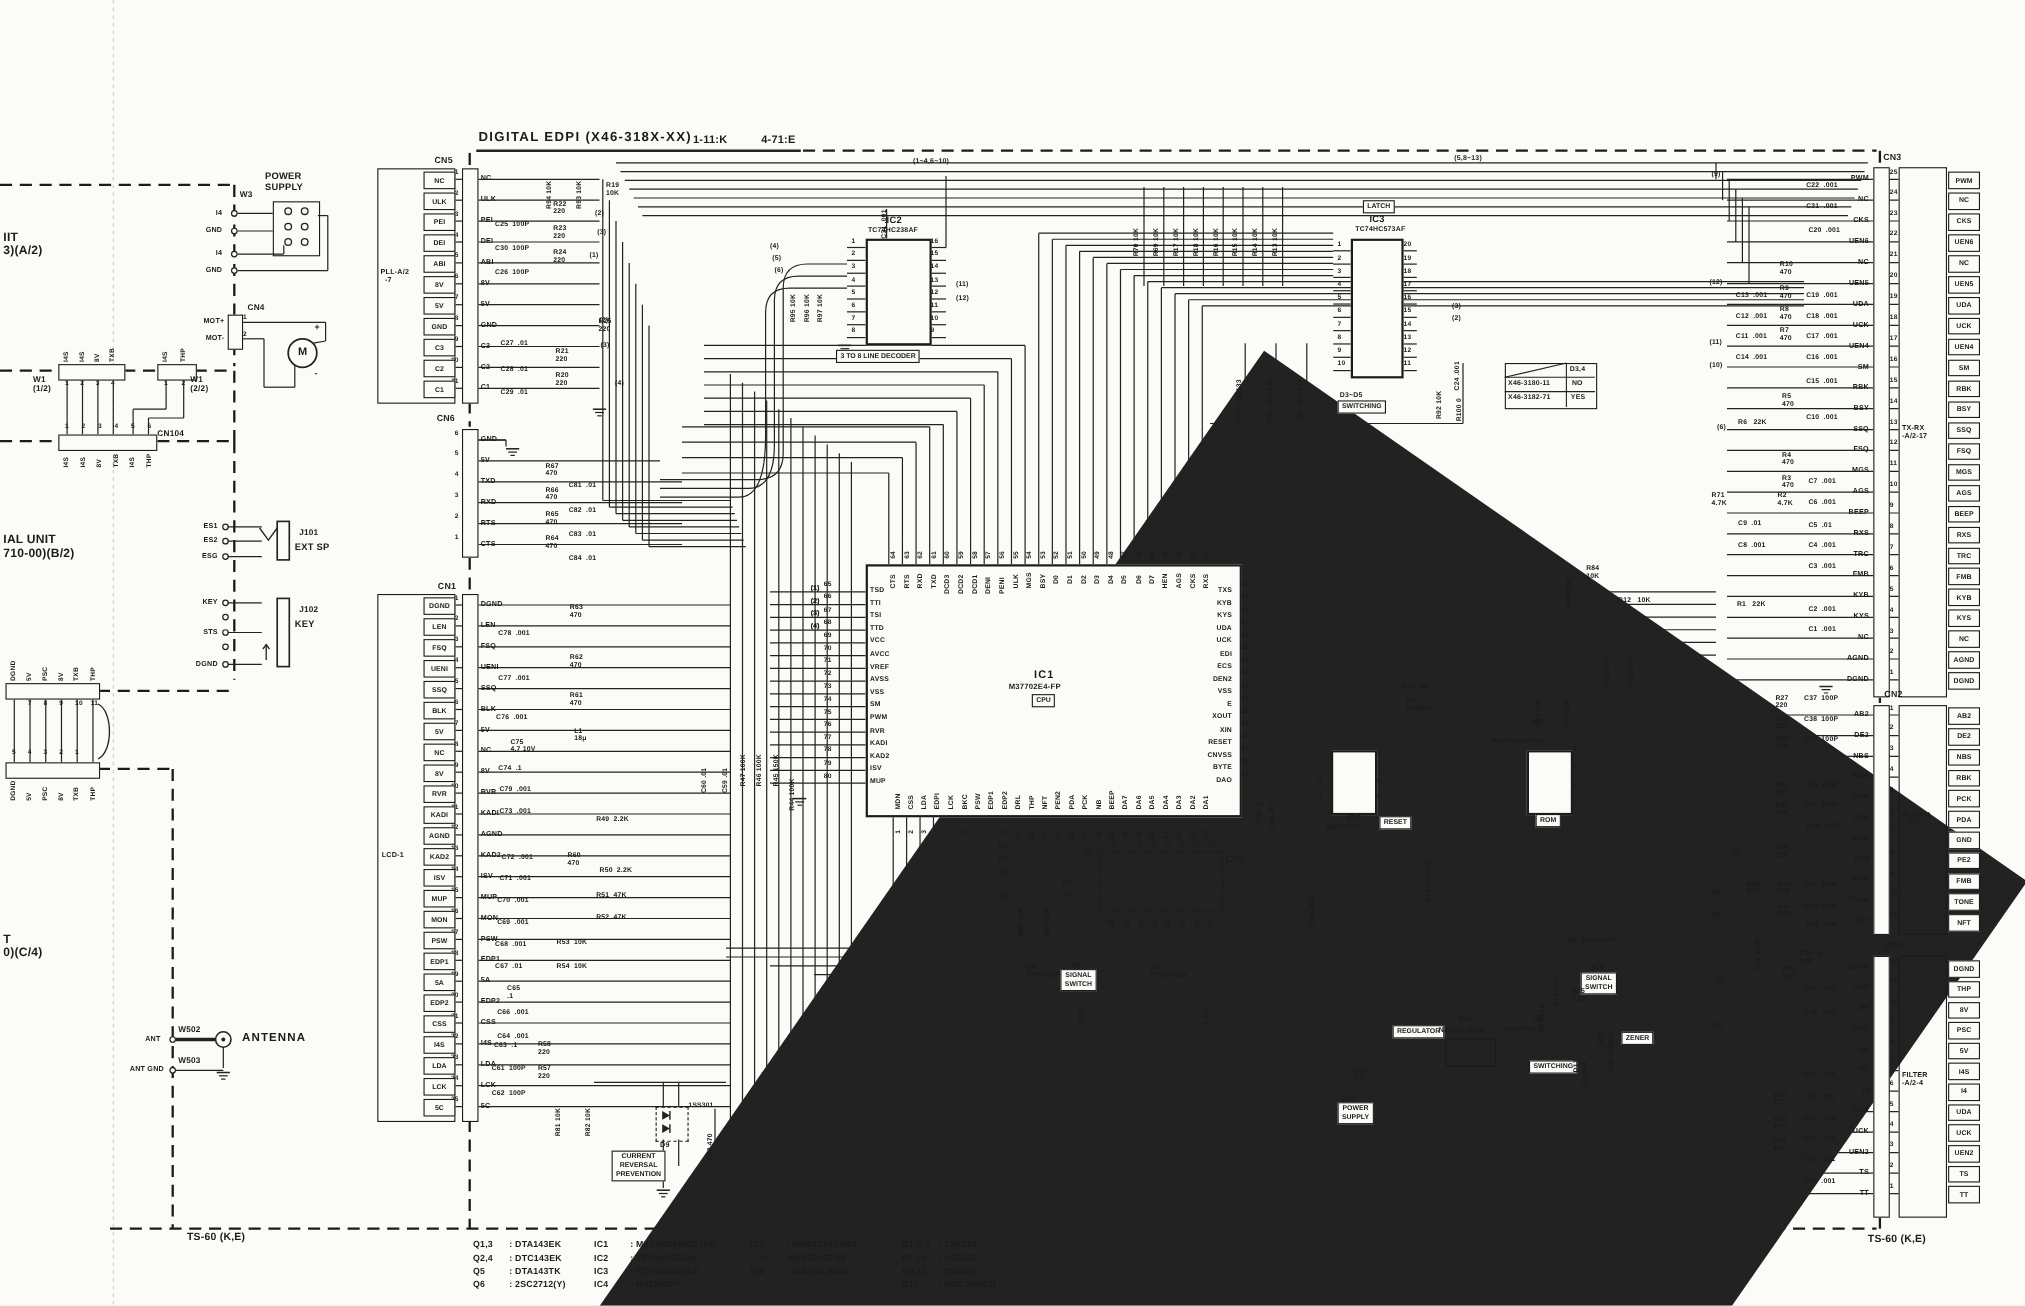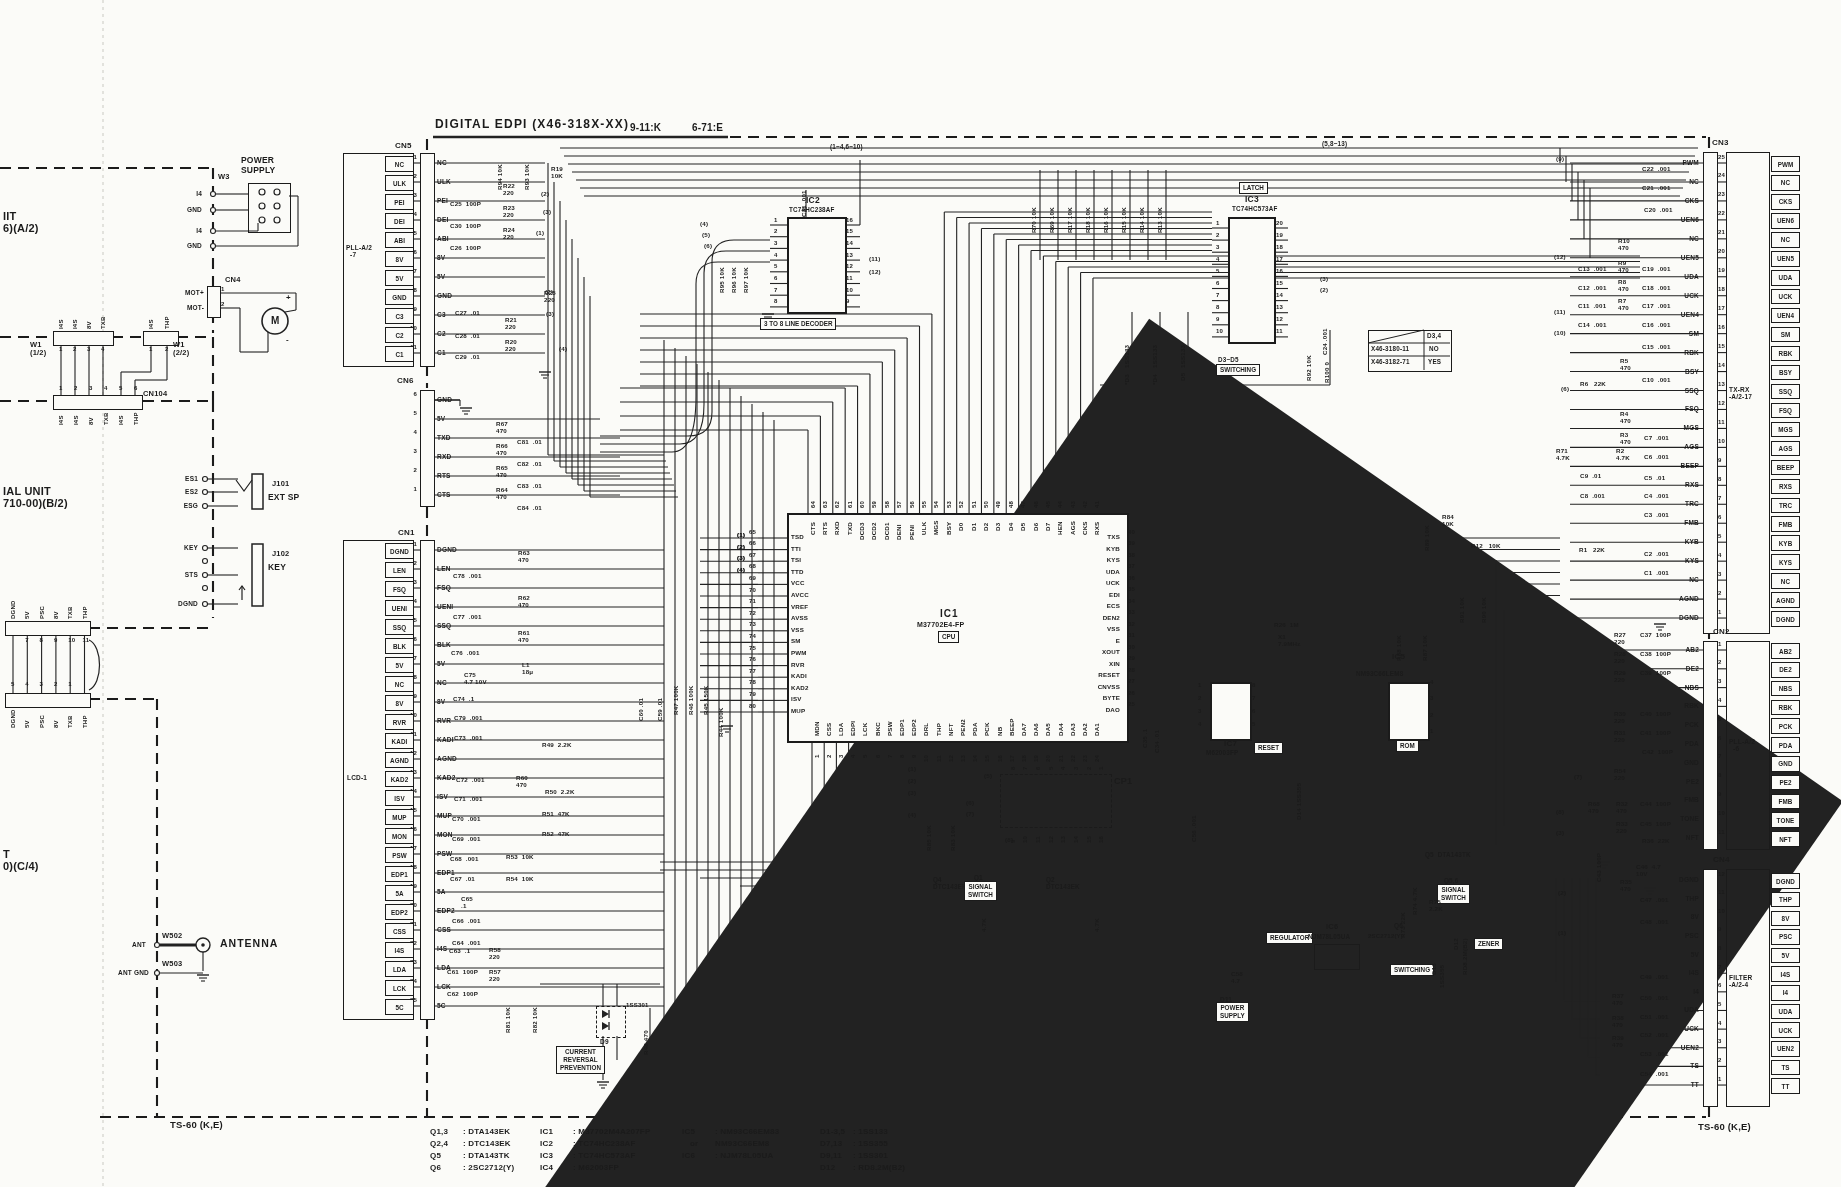--- a/index.html
+++ b/index.html
@@ -830,28 +830,28 @@
       <line x1="199" y1="978" x2="207" y2="978" stroke="#222" stroke-width="1.1"></line>
       <line x1="201" y1="981" x2="205" y2="981" stroke="#222" stroke-width="1.1"></line>
       <line x1="539" y1="372" x2="551" y2="372" stroke="#222" stroke-width="1.4"></line>
       <line x1="541" y1="375" x2="549" y2="375" stroke="#222" stroke-width="1.1"></line>
       <line x1="543" y1="378" x2="547" y2="378" stroke="#222" stroke-width="1.1"></line>
       <line x1="762" y1="314" x2="774" y2="314" stroke="#222" stroke-width="1.4"></line>
       <line x1="764" y1="317" x2="772" y2="317" stroke="#222" stroke-width="1.1"></line>
       <line x1="766" y1="320" x2="770" y2="320" stroke="#222" stroke-width="1.1"></line>
     </svg>
   <div class="t title" style="left:435px;top:118px">DIGITAL EDPI (X46-318X-XX)</div>
-  <div class="t" style="left:630px;top:122px;font-size:10px">9-11:K</div>
-  <div class="t" style="left:692px;top:122px;font-size:10px">6-71:E</div>
+  <div class="t" style="left:630px;top:122px;font-size:10px">1-11:K</div>
+  <div class="t" style="left:692px;top:122px;font-size:10px">4-71:E</div>
   <div class="t" style="left:170px;top:1120px;font-size:9.5px">TS-60 (K,E)</div>
   <div class="t" style="left:1698px;top:1122px;font-size:9.5px">TS-60 (K,E)</div>
   <div class="t" style="left:830px;top:143px;font-size:6.3px">(1~4,6~10)</div>
   <div class="t" style="left:1322px;top:140px;font-size:6.3px">(5,8~13)</div>
   <div class="t" style="left:3px;top:210px;font-size:11px">IIT
-6)(A/2)</div>
+3)(A/2)</div>
   <div class="t" style="left:3px;top:485px;font-size:11px">IAL UNIT
 710-00)(B/2)</div>
   <div class="t" style="left:3px;top:848px;font-size:11px">T
 0)(C/4)</div>
   <div class="t" style="left:241px;top:156px;font-size:8.5px">POWER
 SUPPLY</div>
   <div class="t" style="left:218px;top:173px;font-size:7.5px">W3</div>
   <div class="t" style="left:220px;top:938px;font-size:10.5px;letter-spacing:1px">ANTENNA</div>
   <div id="gen">
       <div class="t" style="left: 395px; top: 142px; font-size: 8px;">CN5</div>

